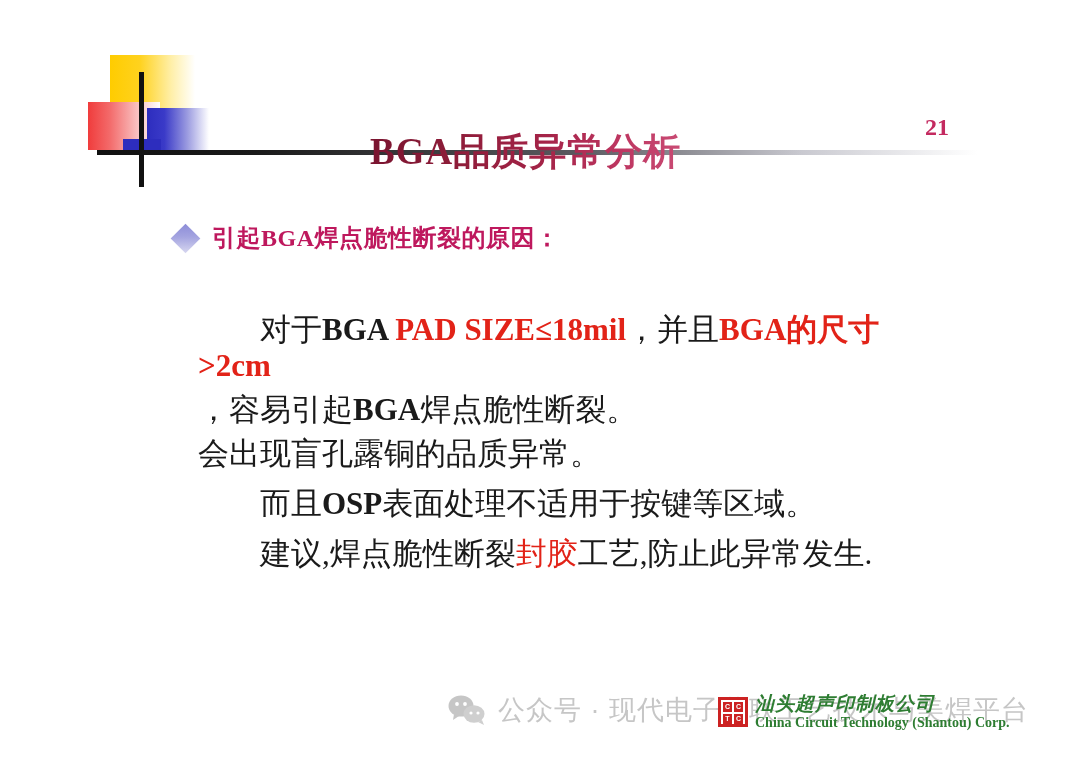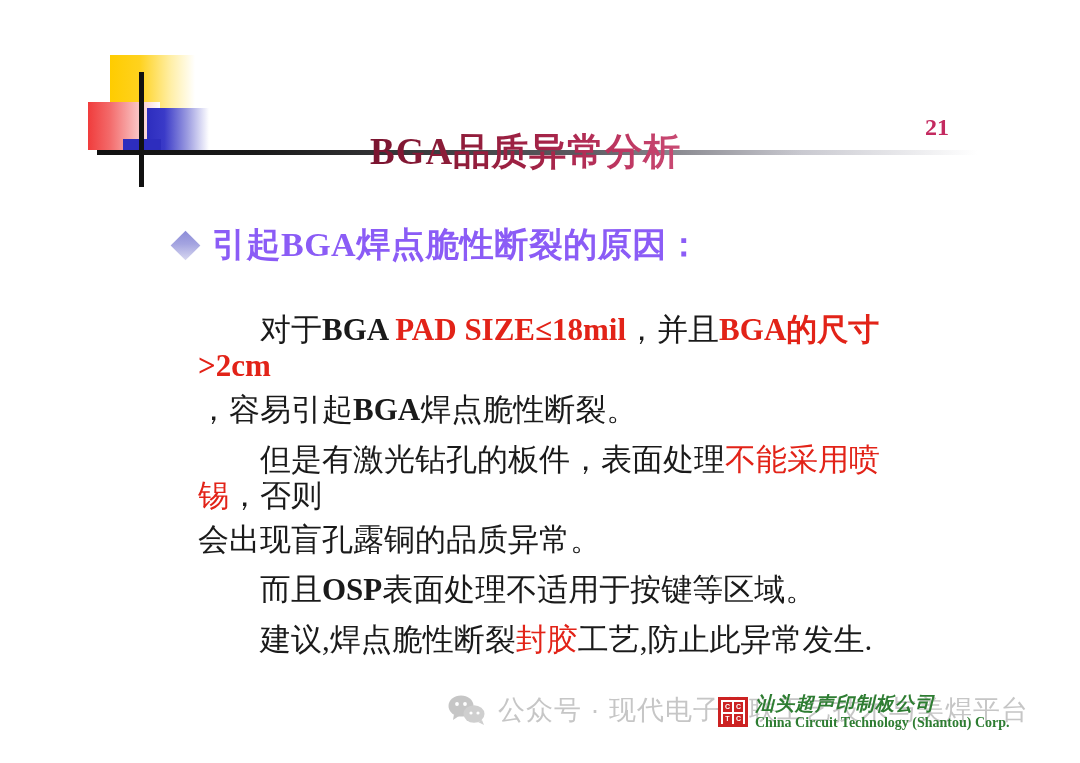--- a/index.html
+++ b/index.html
@@ -93,23 +93,23 @@
     gap: 16px;
   }
   .bullet-diamond {
     width: 21px; height: 21px;
     background: linear-gradient(135deg, #8C8CD8 0%, #A4A4E0 45%, #D8D8F0 100%);
     transform: rotate(45deg);
     flex: none;
   }
   #section-heading-text {
     font-family: "Liberation Serif", "DejaVu Serif", serif;
-    font-size: 34px;
-    font-weight: bold;
-    color: #8b5cf6;
+    font-size: 24px;
+    font-weight: bold;
+    color: #be185d;
     white-space: nowrap;
     letter-spacing: 0.5px;
   }
 
   
   #body-copy {
     position: absolute;
     left: 198px; top: 312px;
     width: 740px;
     font-family: "Liberation Serif", "DejaVu Serif", serif;
@@ -210,21 +210,20 @@
   <span id="section-heading-text">引起BGA焊点脆性断裂的原因：</span>
 </div>
 
 <div id="body-copy">
 
   <p class="indent"><span>对于</span><span class="bold">BGA </span><span class="red bold">PAD SIZE≤18mil</span><span>，并且</span><span class="red bold">BGA的尺寸&gt;2cm</span></p>
 
 
   <p><span>，容易引起</span><span class="bold">BGA</span><span>焊点脆性断裂。</span></p>
 
-  <p class="indent para-gap"><span>但是有激光钻孔的板件，表面处理</span><span class="red">不能采用喷锡</span><span>，否则</span></p>
 
   <p><span>会出现盲孔露铜的品质异常。</span></p>
 
   <p class="indent para-gap"><span>而且</span><span class="bold">OSP</span><span>表面处理不适用于按键等区域。</span></p>
 
   <p class="indent para-gap"><span>建议,焊点脆性断裂</span><span class="red">封胶</span><span>工艺,防止此异常发生.</span></p>
 
 </div>
 
 <div id="footer-watermark">

